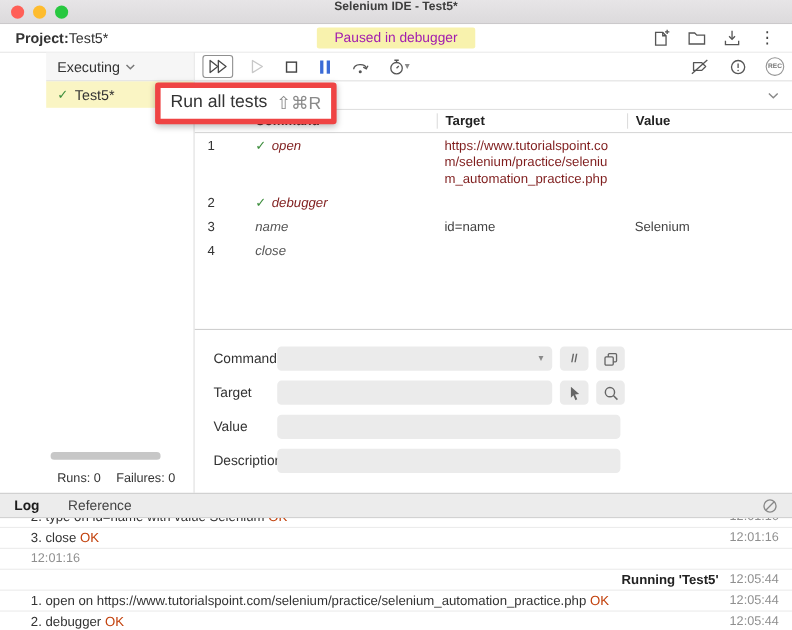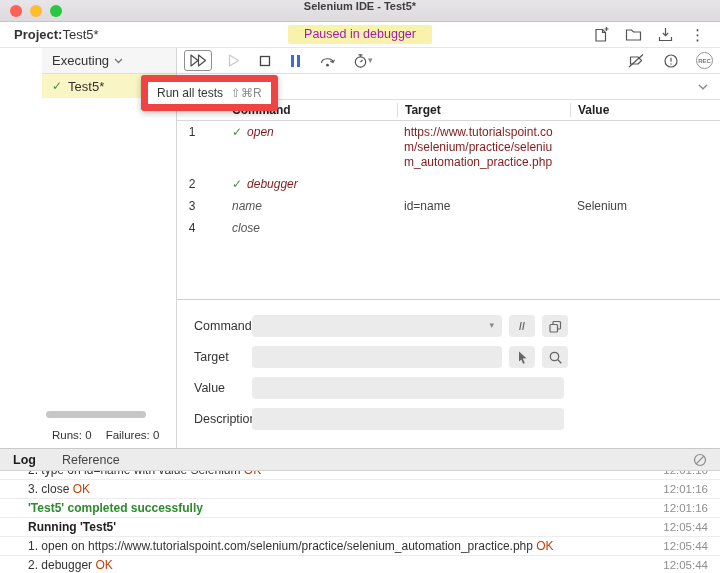--- a/index.html
+++ b/index.html
@@ -37,21 +37,21 @@
   .toolbar { height:26px; border-bottom:1px solid #e0e0e0; display:flex; align-items:center; padding:0 7px; gap:13px; }
   .tb-btn { background:none; border:none; display:flex; align-items:center; justify-content:center; cursor:pointer; padding:1px 2px; }
   .tb-btn.boxed { border:1px solid #8f8f8f; border-radius:3px; padding:2px 4px; }
   .pause-bars { display:flex; gap:3px; padding:0 2px; }
   .pause-bars i { width:3px; height:12px; background:#3b6bd6; display:block; }
   .caret { color:#8a8a8a; font-size:9px; line-height:1; }
   .tb-right { margin-left:auto; display:flex; align-items:center; gap:15px; }
   .rec { width:17px; height:17px; border:1.4px solid #949494; border-radius:50%; font-size:6px; font-weight:700; color:#777; display:flex; align-items:center; justify-content:center; background:none; cursor:pointer; }
 
   
-  .tooltip { position:absolute; left:-36px; top:27px; z-index:20; background:#fff; border:7px solid #ef4444; border-radius:3px; box-shadow:0 2px 6px rgba(0,0,0,.25); padding:4px 9px; display:flex; gap:8px; font-size:12px; color:#333; white-space:nowrap; }
+  .tooltip { position:absolute; left:-36px; top:27px; z-index:20; background:#fff; border:5px solid #ef4444; border-radius:3px; box-shadow:0 2px 6px rgba(0,0,0,.25); padding:4px 9px; display:flex; gap:8px; font-size:16px; color:#333; white-space:nowrap; }
   .tooltip .shortcut { color:#8a8a8a; }
 
   
   .url-row { height:26px; border-bottom:1px solid #e0e0e0; display:flex; align-items:center; padding:0 12px; }
   .url-input { flex:1; border:none; outline:none; font-size:13px; font-family:inherit; color:#333; background:transparent; }
   .url-input::placeholder { color:#9a9a9a; }
 
   
   .grid-cols { display:grid; grid-template-columns:30px 190px 173px 1fr; }
   .grid-header { height:21px; border-bottom:1px solid #d8d8d8; align-items:center; font-size:12px; font-weight:700; color:#222; }
@@ -80,21 +80,21 @@
   .log-tabs { height:22px; background:#ececec; border-bottom:1px solid #d2d2d2; display:flex; align-items:center; gap:26px; padding:0 13px; font-size:12.5px; }
   .tab { color:#444; cursor:pointer; }
   .tab.active { font-weight:700; color:#1d1d1d; }
   .clear-log { margin-left:auto; background:none; border:none; cursor:pointer; display:flex; align-items:center; }
   .log-entries { height:102px; overflow:hidden; }
   .log-entry { display:flex; align-items:center; min-height:19px; padding:2px 12px 2px 28px; border-bottom:1px solid #ececec; font-size:12px; }
   .log-entry:first-child { margin-top:-10px; }
   .log-text { flex:1; color:#333; padding-right:10px; }
   .log-ok { color:#c2410c; }
   .log-entry.success .log-text { color:#2e8b2e; font-weight:700; }
-  .log-entry.bold .log-text { font-weight:700; color:#222; }
+  .log-entry.bold .log-text { font-weight:700; color:#222;text-align:right; }
   .log-time { color:#8f8f8f; font-size:11.5px; }
 
   svg { display:block; }
 </style>
 </head>
 <body>
 
 <div class="app">
 
   <div class="titlebar">
@@ -331,21 +331,20 @@
     <div class="log-entries">
         <div class="log-entry normal">
           <span class="log-text">2. type on id=name with value Selenium<span class="log-ok"> OK</span></span>
           <span class="log-time">12:01:16</span>
         </div>
         <div class="log-entry normal">
           <span class="log-text">3. close<span class="log-ok"> OK</span></span>
           <span class="log-time">12:01:16</span>
         </div>
         <div class="log-entry success">
-          <span class="log-text">'Test5' completed successfully</span>
           <span class="log-time">12:01:16</span>
         </div>
         <div class="log-entry bold">
           <span class="log-text">Running 'Test5'</span>
           <span class="log-time">12:05:44</span>
         </div>
         <div class="log-entry normal">
           <span class="log-text">1. open on https://www.tutorialspoint.com/selenium/practice/selenium_automation_practice.php<span class="log-ok"> OK</span></span>
           <span class="log-time">12:05:44</span>
         </div>

